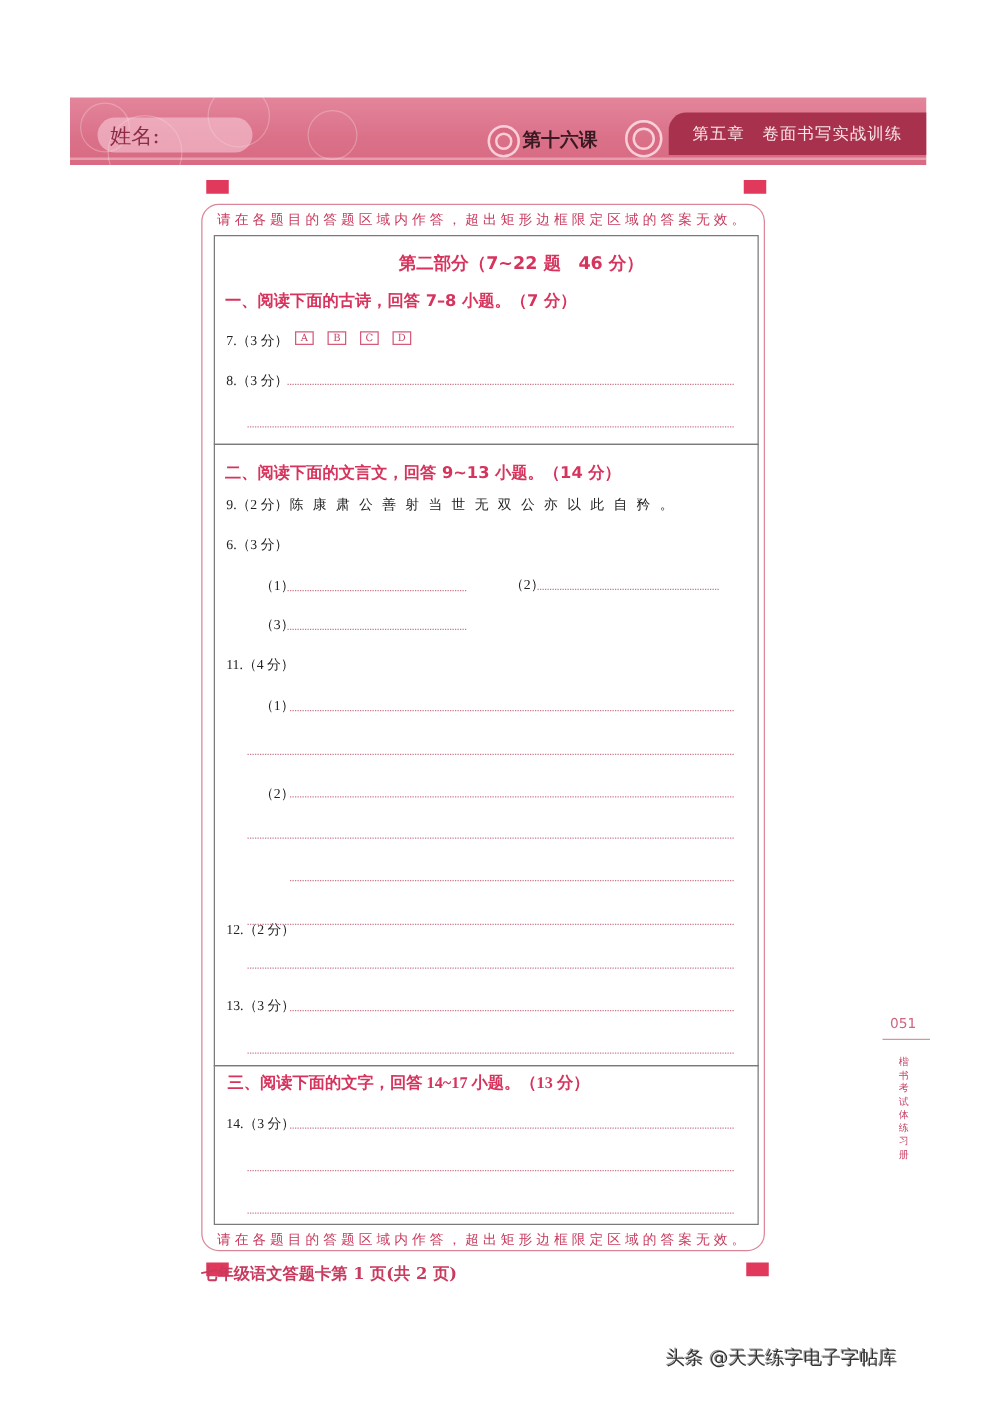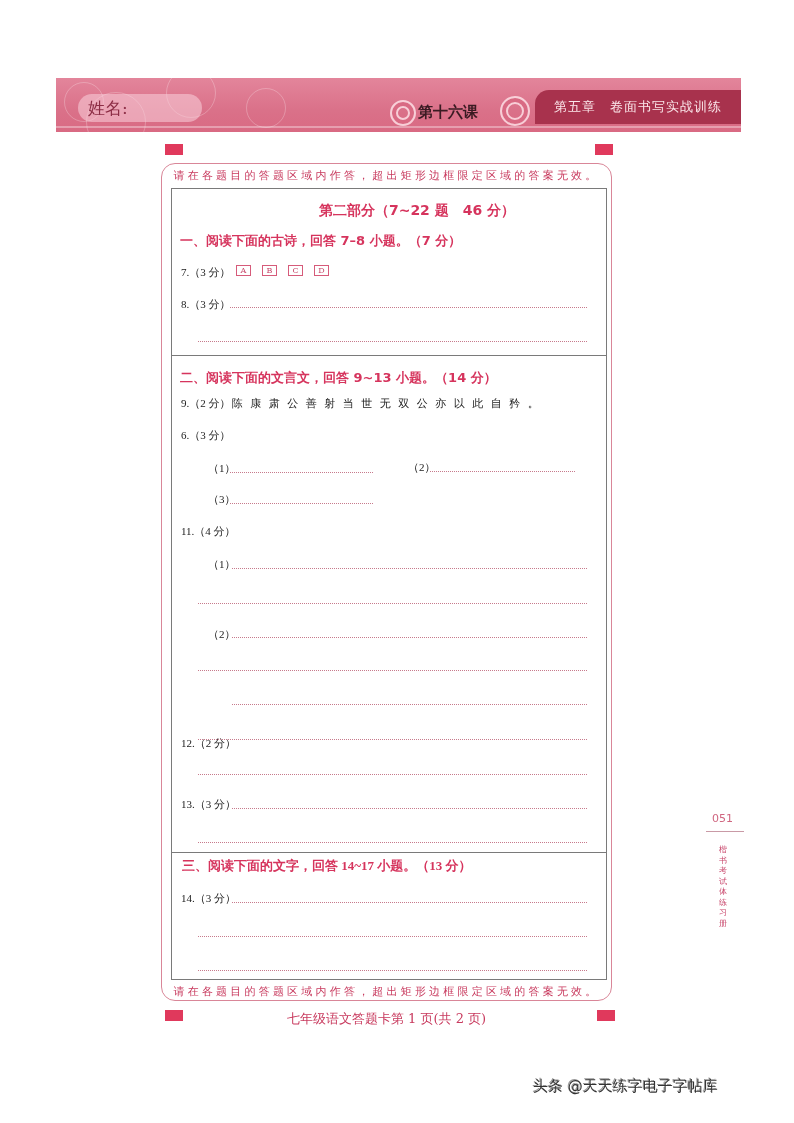--- a/index.html
+++ b/index.html
@@ -62,22 +62,22 @@
     position: absolute; height: 0; border-bottom: 1px dotted #c77a8c;
   }
   .choice-box {
     position: absolute; width: 15px; height: 11px; border: 1px solid #d65b7a;
     font-size: 8px; color: #c7486a; text-align: center; line-height: 9px; font-family: "DejaVu Serif", serif;
   }
   .sentence-char {
     display: inline-block; width: 18.5px; text-align: center;
   }
   .footer-title {
-    position: absolute; left: 161px; width: 451px; top: 1010px; text-align: center;
-    font-size: 13px; color: #c83a5e; font-family: "DejaVu Serif", serif;
+    position: absolute; left: 161px; width: 451px; top: 1010px; 
+    font-size: 13px; color: #c83a5e; font-family: "DejaVu Serif", serif; font-weight: bold;
   }
   .page-number {
     position: absolute; left: 712px; top: 812px; font-size: 11px; color: #d06680; font-family: "DejaVu Sans", sans-serif;
   }
   .page-rule { position: absolute; left: 706px; top: 831px; width: 38px; height: 1px; background: #c99aa6; }
   .side-label {
     position: absolute; left: 717px; top: 845px; width: 12px; font-size: 8px; line-height: 10.5px;
     color: #c8456a; font-family: "DejaVu Serif", serif; text-align: center; word-break: break-all;
   }
   .watermark {

